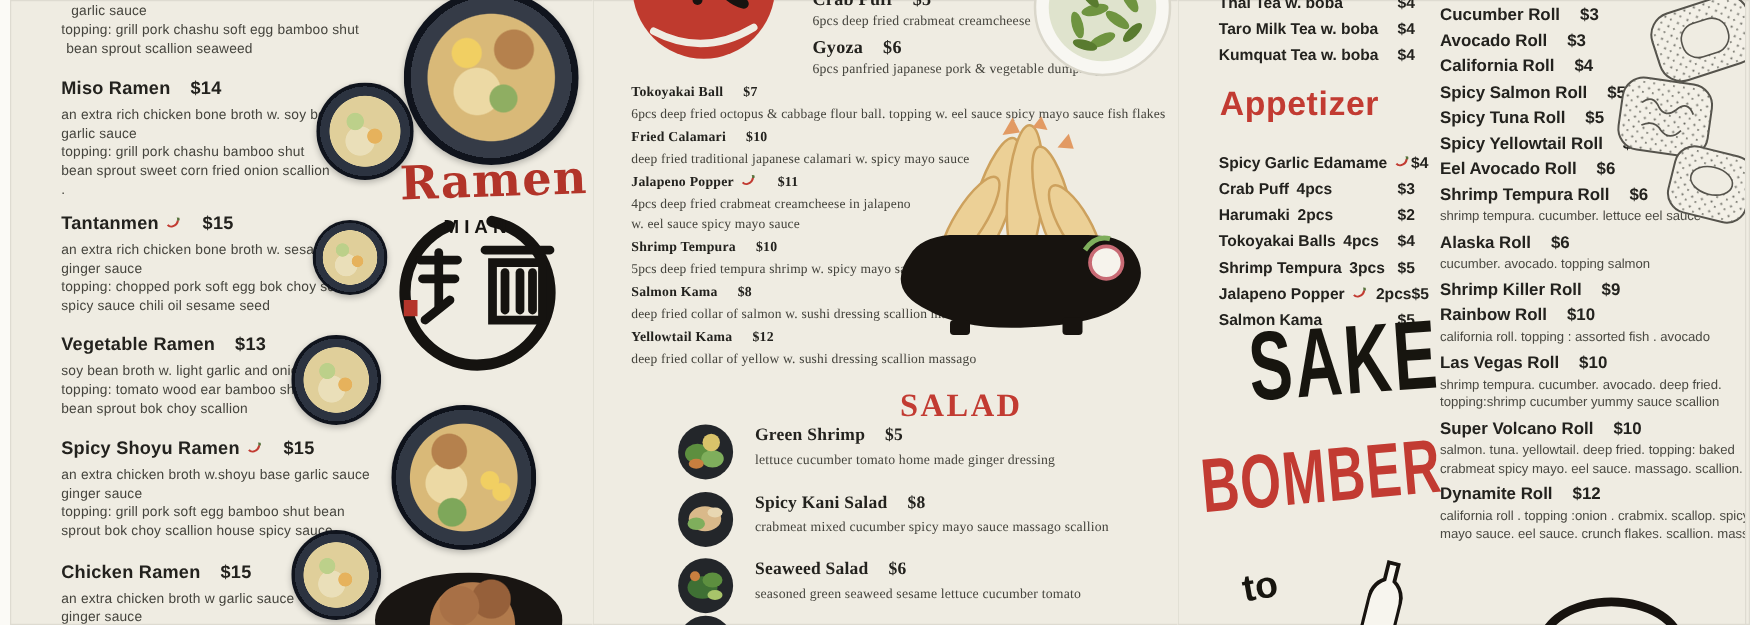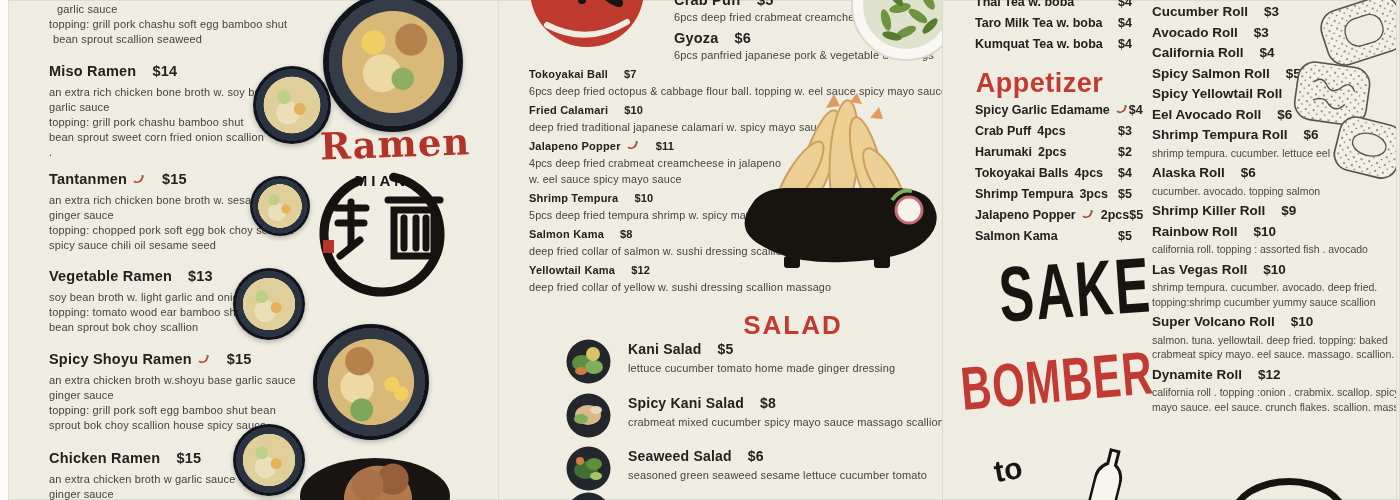--- a/index.html
+++ b/index.html
@@ -1,21 +1,21 @@
 <!DOCTYPE html>
 <html><head>
 <meta charset="utf-8">
 <style>
   html,body{margin:0;padding:0;background:#c9c7c0;}
   .menu{position:relative;width:1400px;height:500px;background:#fbfaf6;overflow:hidden;
         font-family:"Liberation Sans","DejaVu Sans",sans-serif;color:#23221e;}
   .panel{position:absolute;top:0;height:500px;background:#efece2;overflow:hidden;
          box-shadow:inset 0 0 0 1px #dedbd1;}
   #panel-ramen{left:8px;width:492px;}
-  #panel-apps{left:498px;width:542px;}
+  #panel-apps{left:474px;width:542px;font-family:Liberation Serif, serif;}
   #panel-right{left:942px;width:484px;}
   #panel-sliver{left:1396px;width:4px;}
   
   .h{font-weight:bold;font-size:14.5px;line-height:21px;letter-spacing:.2px;color:#23221e;white-space:nowrap;}
   .price{font-weight:bold;margin-left:16px;}
   .d{font-size:11px;line-height:15px;color:#45443d;letter-spacing:.15px;white-space:nowrap;}
   .chili{width:14px;height:14px;vertical-align:-2px;margin:0 1px 0 4px;}
   
   .r-text{position:absolute;left:41px;top:2px;width:280px;}
   .r-item .h{margin-bottom:3px;}
@@ -28,21 +28,21 @@
   .m-list .d{font-size:10.8px;line-height:14px;margin-bottom:2px;}
   .salad-head{position:absolute;left:165px;top:310px;width:260px;text-align:center;
               font-weight:bold;font-size:26px;letter-spacing:2px;color:#c23b32;}
   .salad-item{position:absolute;left:0;width:458px;}
   .salad-item .txt{margin-left:130px;}
   .salad-item .h{font-size:14px;line-height:20px;margin-bottom:2px;}
   .thumb{position:absolute;left:68px;top:0;width:45px;height:45px;}
   
   .tea-list,.app-list{position:absolute;left:33px;width:157px;}
   .tea-list{top:-8px;}
-  .app-list{top:100px;}
+  .app-list{top:120px;}
   .lrow{display:flex;justify-content:space-between;align-items:baseline;
         font-weight:bold;font-size:12.5px;line-height:21px;white-space:nowrap;}
   .lrow .qty{margin-left:6px;font-weight:bold;}
   .app-head{position:absolute;left:0;top:68px;width:195px;text-align:center;
             font-weight:bold;font-size:27px;color:#c23b32;letter-spacing:.5px;}
   .rolls{position:absolute;left:210px;top:2px;width:240px;}
   .roll-h{font-weight:bold;font-size:13.5px;line-height:20.5px;white-space:nowrap;}
   .roll-d{font-size:10.5px;line-height:14.5px;color:#4a4942;margin-bottom:3px;white-space:nowrap;}
   
   .sake{position:absolute;left:10px;top:250px;width:220px;height:250px;}
@@ -269,21 +269,21 @@
 
     <div class="salad-item" style="top:339px">
       <svg class="thumb" viewBox="0 0 45 45">
           <circle cx="22.5" cy="22.5" r="22" fill="#23262a"></circle>
           <ellipse cx="16" cy="24" rx="10" ry="8" fill="#5d8f3f"></ellipse>
           <ellipse cx="28" cy="28" rx="9" ry="7" fill="#7fae5c"></ellipse>
           <circle cx="27" cy="15" r="7" fill="#d9c36a"></circle>
           <ellipse cx="15" cy="32" rx="6" ry="4" fill="#c97f3f"></ellipse>
         </svg>
       <div class="txt">
-        <div class="h"><span>Kani Salad</span><span class="price">$5</span></div>
+        <div class="h"><span>Green Shrimp</span><span class="price">$5</span></div>
         <div class="d">lettuce cucumber tomato home made ginger dressing</div>
       </div>
     </div>
 
     <div class="salad-item" style="top:393px">
       <svg class="thumb" viewBox="0 0 45 45">
           <circle cx="22.5" cy="22.5" r="22" fill="#23262a"></circle>
           <ellipse cx="22" cy="22" rx="13" ry="10" fill="#d9b98a"></ellipse>
           <ellipse cx="15" cy="26" rx="7" ry="5" fill="#7fae5c"></ellipse>
           <ellipse cx="30" cy="17" rx="6" ry="4" fill="#e8d7b2"></ellipse>
@@ -376,20 +376,21 @@
       <svg class="bottle" width="28" height="62" viewBox="0 0 28 62">
         <path d="M10 2 h8 v14 q10 6 9 22 v22 h-26 v-22 q-1 -16 9 -22 z" fill="#f7f5ee" stroke="#17130f" stroke-width="3"></path>
       </svg>
     </div>
 
     <div class="rolls">
       <div class="roll-h"><span>Cucumber Roll</span><span class="price">$3</span></div>
       <div class="roll-h"><span>Avocado Roll</span><span class="price">$3</span></div>
       <div class="roll-h"><span>California Roll</span><span class="price">$4</span></div>
       <div class="roll-h"><span>Spicy Salmon Roll</span><span class="price">$5</span></div>
+      <div class="roll-h"><span>Spicy Tuna Roll</span><span class="price">$5</span></div>
       <div class="roll-h"><span>Spicy Yellowtail Roll</span><span class="price">$5</span></div>
       <div class="roll-h"><span>Eel Avocado Roll</span><span class="price">$6</span></div>
       <div class="roll-h"><span>Shrimp Tempura Roll</span><span class="price">$6</span></div>
       <div class="roll-d">
           <div>shrimp tempura. cucumber. lettuce eel sauce</div>
         </div>
       <div class="roll-h"><span>Alaska Roll</span><span class="price">$6</span></div>
       <div class="roll-d">
           <div>cucumber. avocado. topping salmon</div>
         </div>

